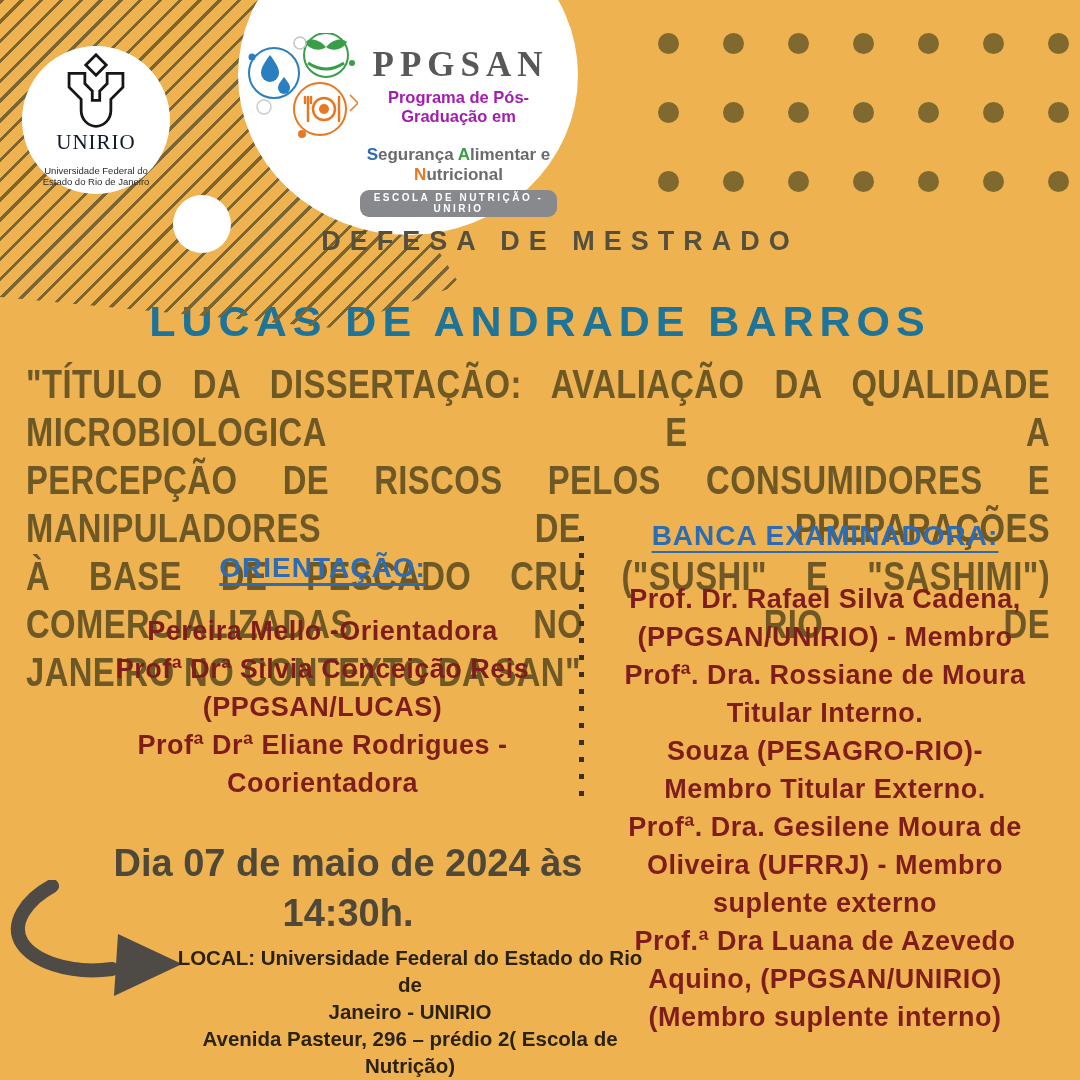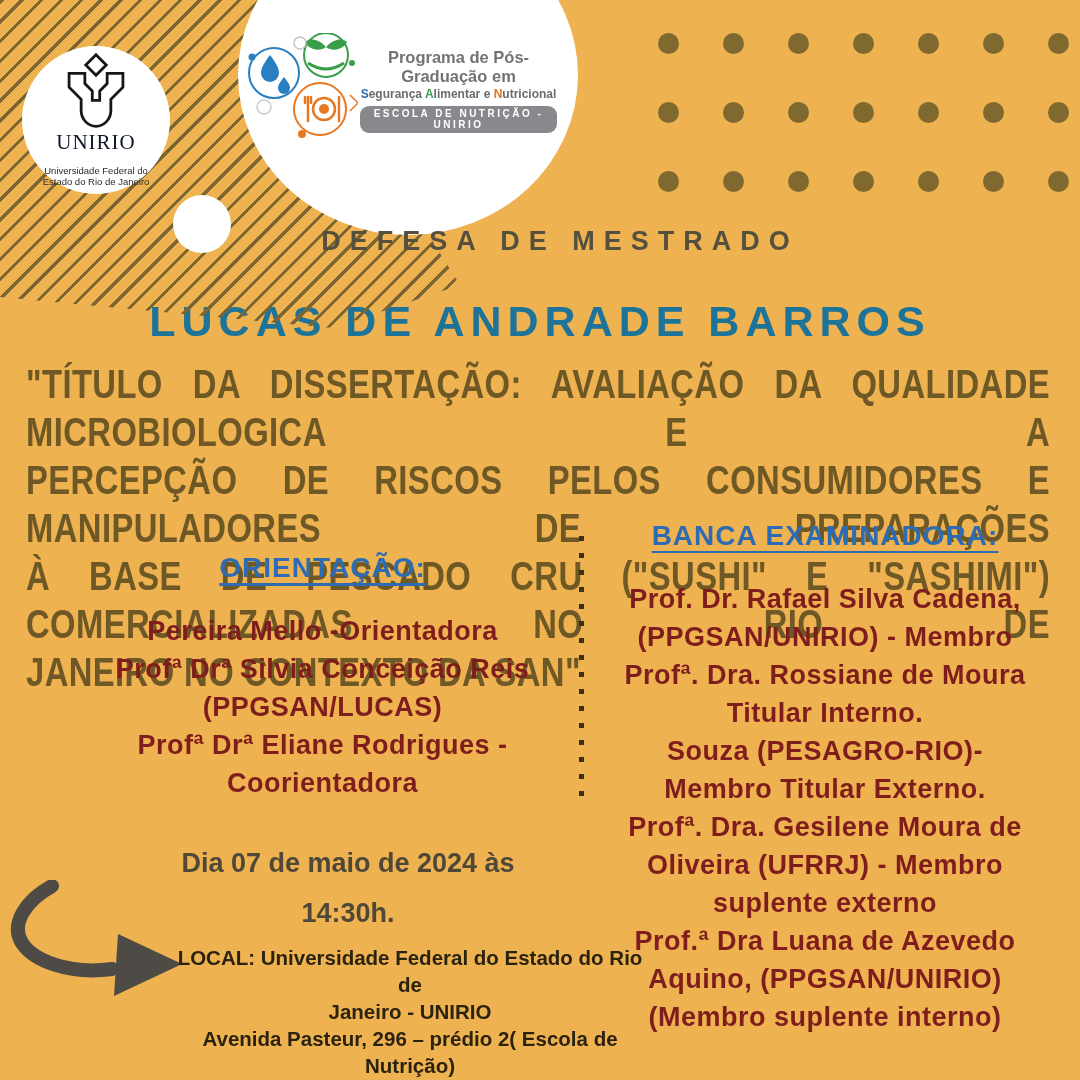--- a/index.html
+++ b/index.html
@@ -38,22 +38,22 @@
   }
   .dots-grid i{display:block;width:21px;height:21px;border-radius:50%;background:#7f692e;}
   .v-dotted{
     position:absolute;left:579px;top:536px;width:5px;height:266px;z-index:4;
     background:repeating-linear-gradient(180deg,#3b301a 0 5px,transparent 5px 17px);
   }
   
   .ppgsan-icons{position:absolute;left:8px;top:118px;}
   .ppgsan-text{position:absolute;left:118px;top:130px;width:205px;text-align:center;}
   .ppgsan-acronym{font-family:"Liberation Serif",serif;font-weight:bold;font-size:35px;letter-spacing:6px;color:#57585a;margin-left:4px;}
-  .ppgsan-line1{font-size:16.5px;font-weight:bold;color:#737373;margin-top:3px;}
-  .ppgsan-line2{font-size:12px;font-weight:bold;color:#6a6b6d;margin-top:1px;}
+  .ppgsan-line1{font-size:16.5px;font-weight:bold;color:#a21caf;margin-top:3px;}
+  .ppgsan-line2{font-size:17px;font-weight:bold;color:#6a6b6d;margin-top:19px;}
   .seg-blue{color:#2b6cb0}.seg-green{color:#3a9e49}.seg-orange{color:#e87722}
   .ppgsan-banner{
     margin:5px auto 0;background:#87898c;color:#fff;width:197px;
     font-size:10px;font-weight:bold;letter-spacing:2.5px;padding:2px 0 3px;border-radius:9px;
   }
   
   .defesa{
     position:absolute;left:160px;top:226px;width:800px;z-index:3;text-align:center;
     font-size:27px;font-weight:bold;letter-spacing:9px;color:#55503e;
   }
@@ -77,21 +77,21 @@
   .banca-header{left:600px;top:520px;width:450px;text-decoration:underline;}
   .names{
     position:absolute;z-index:3;text-align:center;
     font-size:27px;line-height:38px;font-weight:bold;color:#7f1d1d;letter-spacing:0.5px;
   }
   .orient-names{left:100px;top:612px;width:445px;}
   .banca-names{left:595px;top:580px;width:460px;}
   
   .schedule{
     position:absolute;left:98px;top:838px;width:500px;z-index:3;text-align:center;
-    font-size:27px;line-height:50px;font-weight:bold;color:#4f4738;
+    font-size:38px;line-height:50px;font-weight:bold;color:#4f4738;
   }
   .location{
     position:absolute;left:170px;top:944px;width:480px;z-index:3;text-align:center;
     font-size:20.5px;line-height:27px;font-weight:bold;color:#2b2210;
   }
   .arrow{position:absolute;left:6px;top:880px;z-index:3;}
 </style>
 </head>
 <body>
 
@@ -116,20 +116,21 @@
 
       <circle cx="74" cy="76" r="26" fill="none" stroke="#e87722" stroke-width="2"></circle>
       <circle cx="78" cy="76" r="11" fill="none" stroke="#e87722" stroke-width="2.5"></circle>
       <circle cx="78" cy="76" r="5" fill="#e87722"></circle>
       <path d="M62,64 V88 M59,64 V70 M65,64 V70 M93,64 V88" fill="none" stroke="#e87722" stroke-width="2.5" stroke-linecap="round"></path>
       <circle cx="18" cy="74" r="7" fill="none" stroke="#cccccc" stroke-width="1.5"></circle>
       <circle cx="56" cy="101" r="4" fill="#e87722"></circle>
       <path d="M104,62 l8,8 -8,8" fill="none" stroke="#e87722" stroke-width="1.5"></path>
     </svg>
     <div class="ppgsan-text">
+      <div class="ppgsan-acronym">PPGSAN</div>
       <div class="ppgsan-line1">Programa de Pós-Graduação em</div>
       <div class="ppgsan-line2"><span class="seg-blue">S</span><span>egurança </span><span class="seg-green">A</span><span>limentar e </span><span class="seg-orange">N</span><span>utricional</span></div>
       <div class="ppgsan-banner">ESCOLA DE NUTRIÇÃO - UNIRIO</div>
     </div>
   </div>
 
   <div class="small-circle"></div>
 
   <div class="unirio-circle">
     <svg width="76" height="78" viewBox="0 0 80 84">

